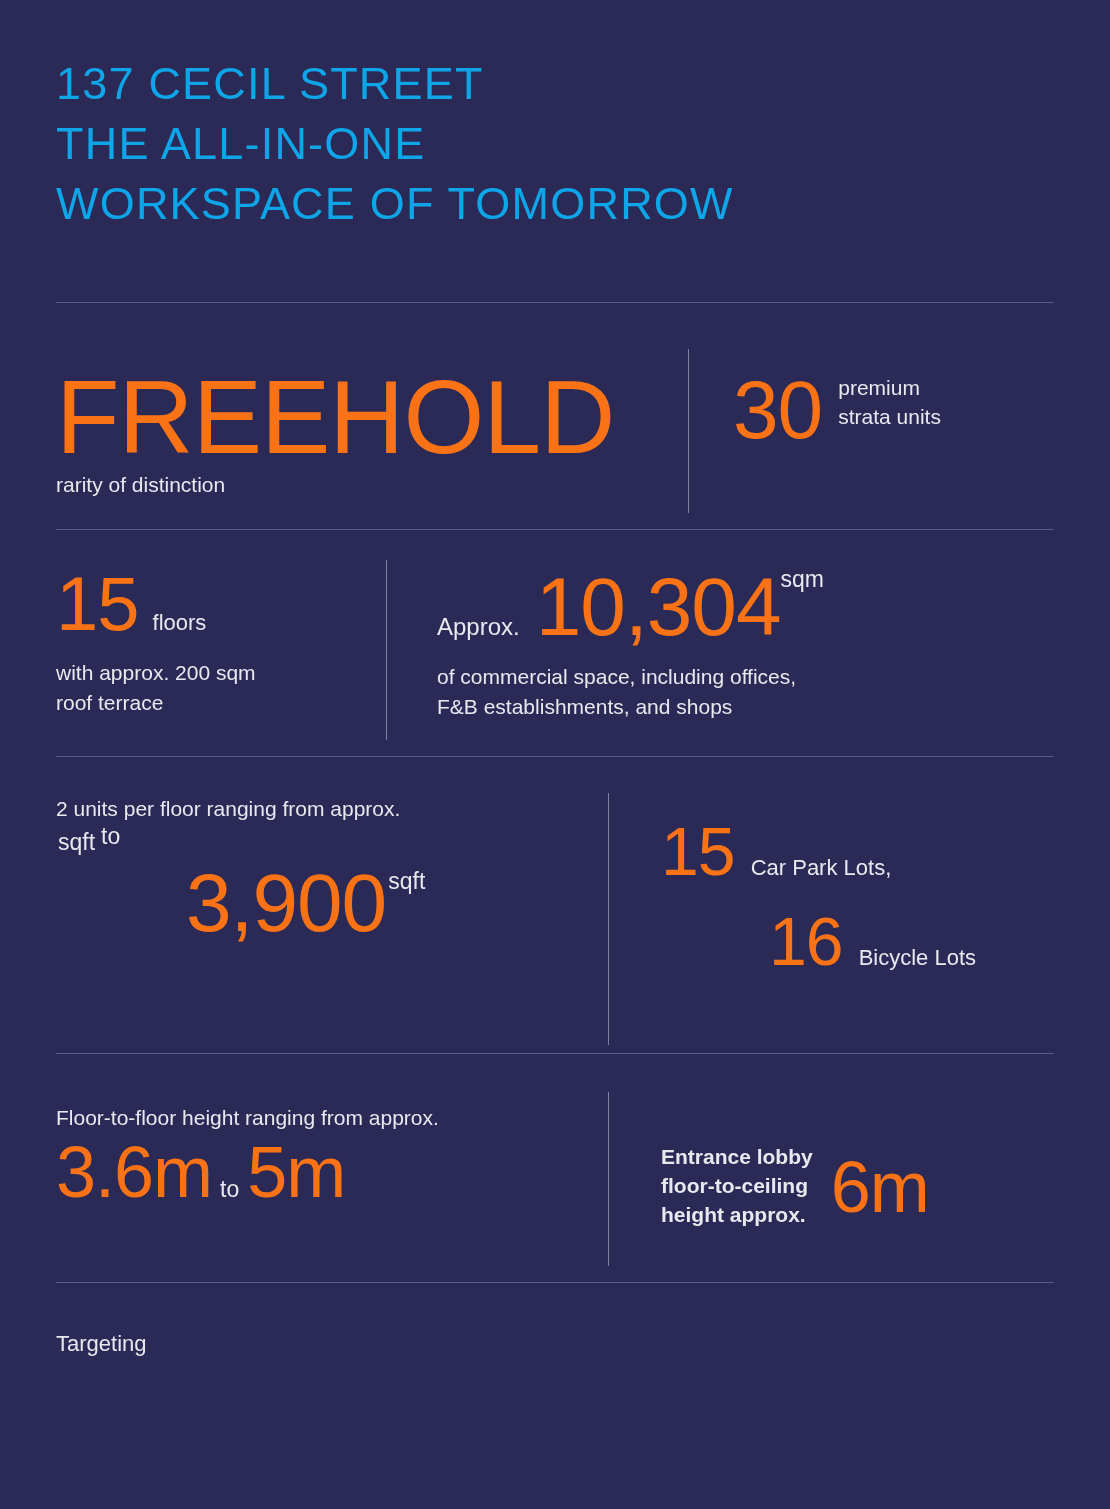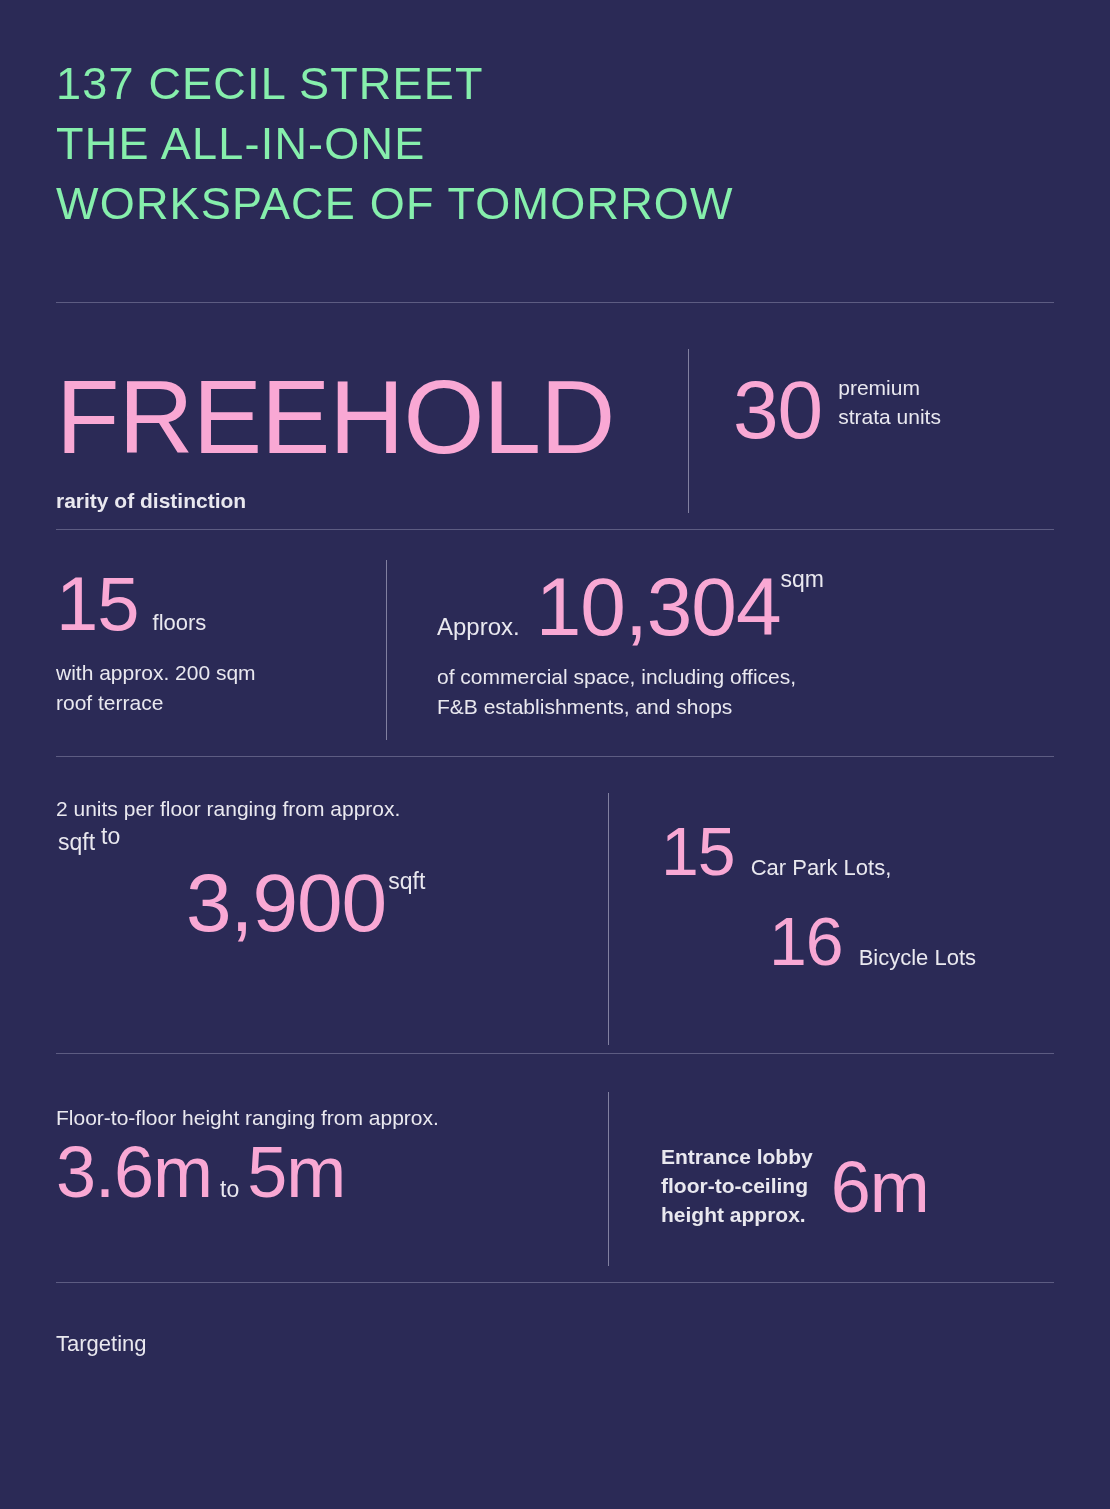--- a/index.html
+++ b/index.html
@@ -22,40 +22,40 @@
     padding: 0 56px;
   }
 
   
   .title {
     padding-top: 24px;
     font-size: 45px;
     line-height: 1.33;
     letter-spacing: 1.2px;
     font-weight: 400;
-    color: #86efac;
+    color: #0ea5e9;
     white-space: pre-line;
   }
 
   
   .hrule {
     height: 1px;
     background: #6f6d92;
     opacity: 0.75;
     width: 100%;
   }
   .vrule {
     width: 1px;
     background: #8b89a8;
     opacity: 0.9;
   }
 
   
   .big {
-    color: #f9a8d4;
+    color: #f97316;
     font-weight: 400;
     line-height: 1;
   }
   .small {
     color: #e9e8ef;
     font-weight: 400;
   }
 
   
   #sec-freehold {
@@ -68,22 +68,21 @@
     width: 632px;
     position: relative;
   }
   .fh-word {
     font-size: 104px;
     letter-spacing: -1px;
     padding-top: 24px;
   }
   .fh-sub {
     font-size: 21px;
-    margin-top: 20px;
-    font-weight: bold;
+    margin-top: 4px;
   }
   .fh-right {
     padding-left: 44px;
     display: flex;
     align-items: flex-start;
     padding-top: 28px;
   }
   .fh-30 {
     font-size: 82px;
     letter-spacing: -1px;

